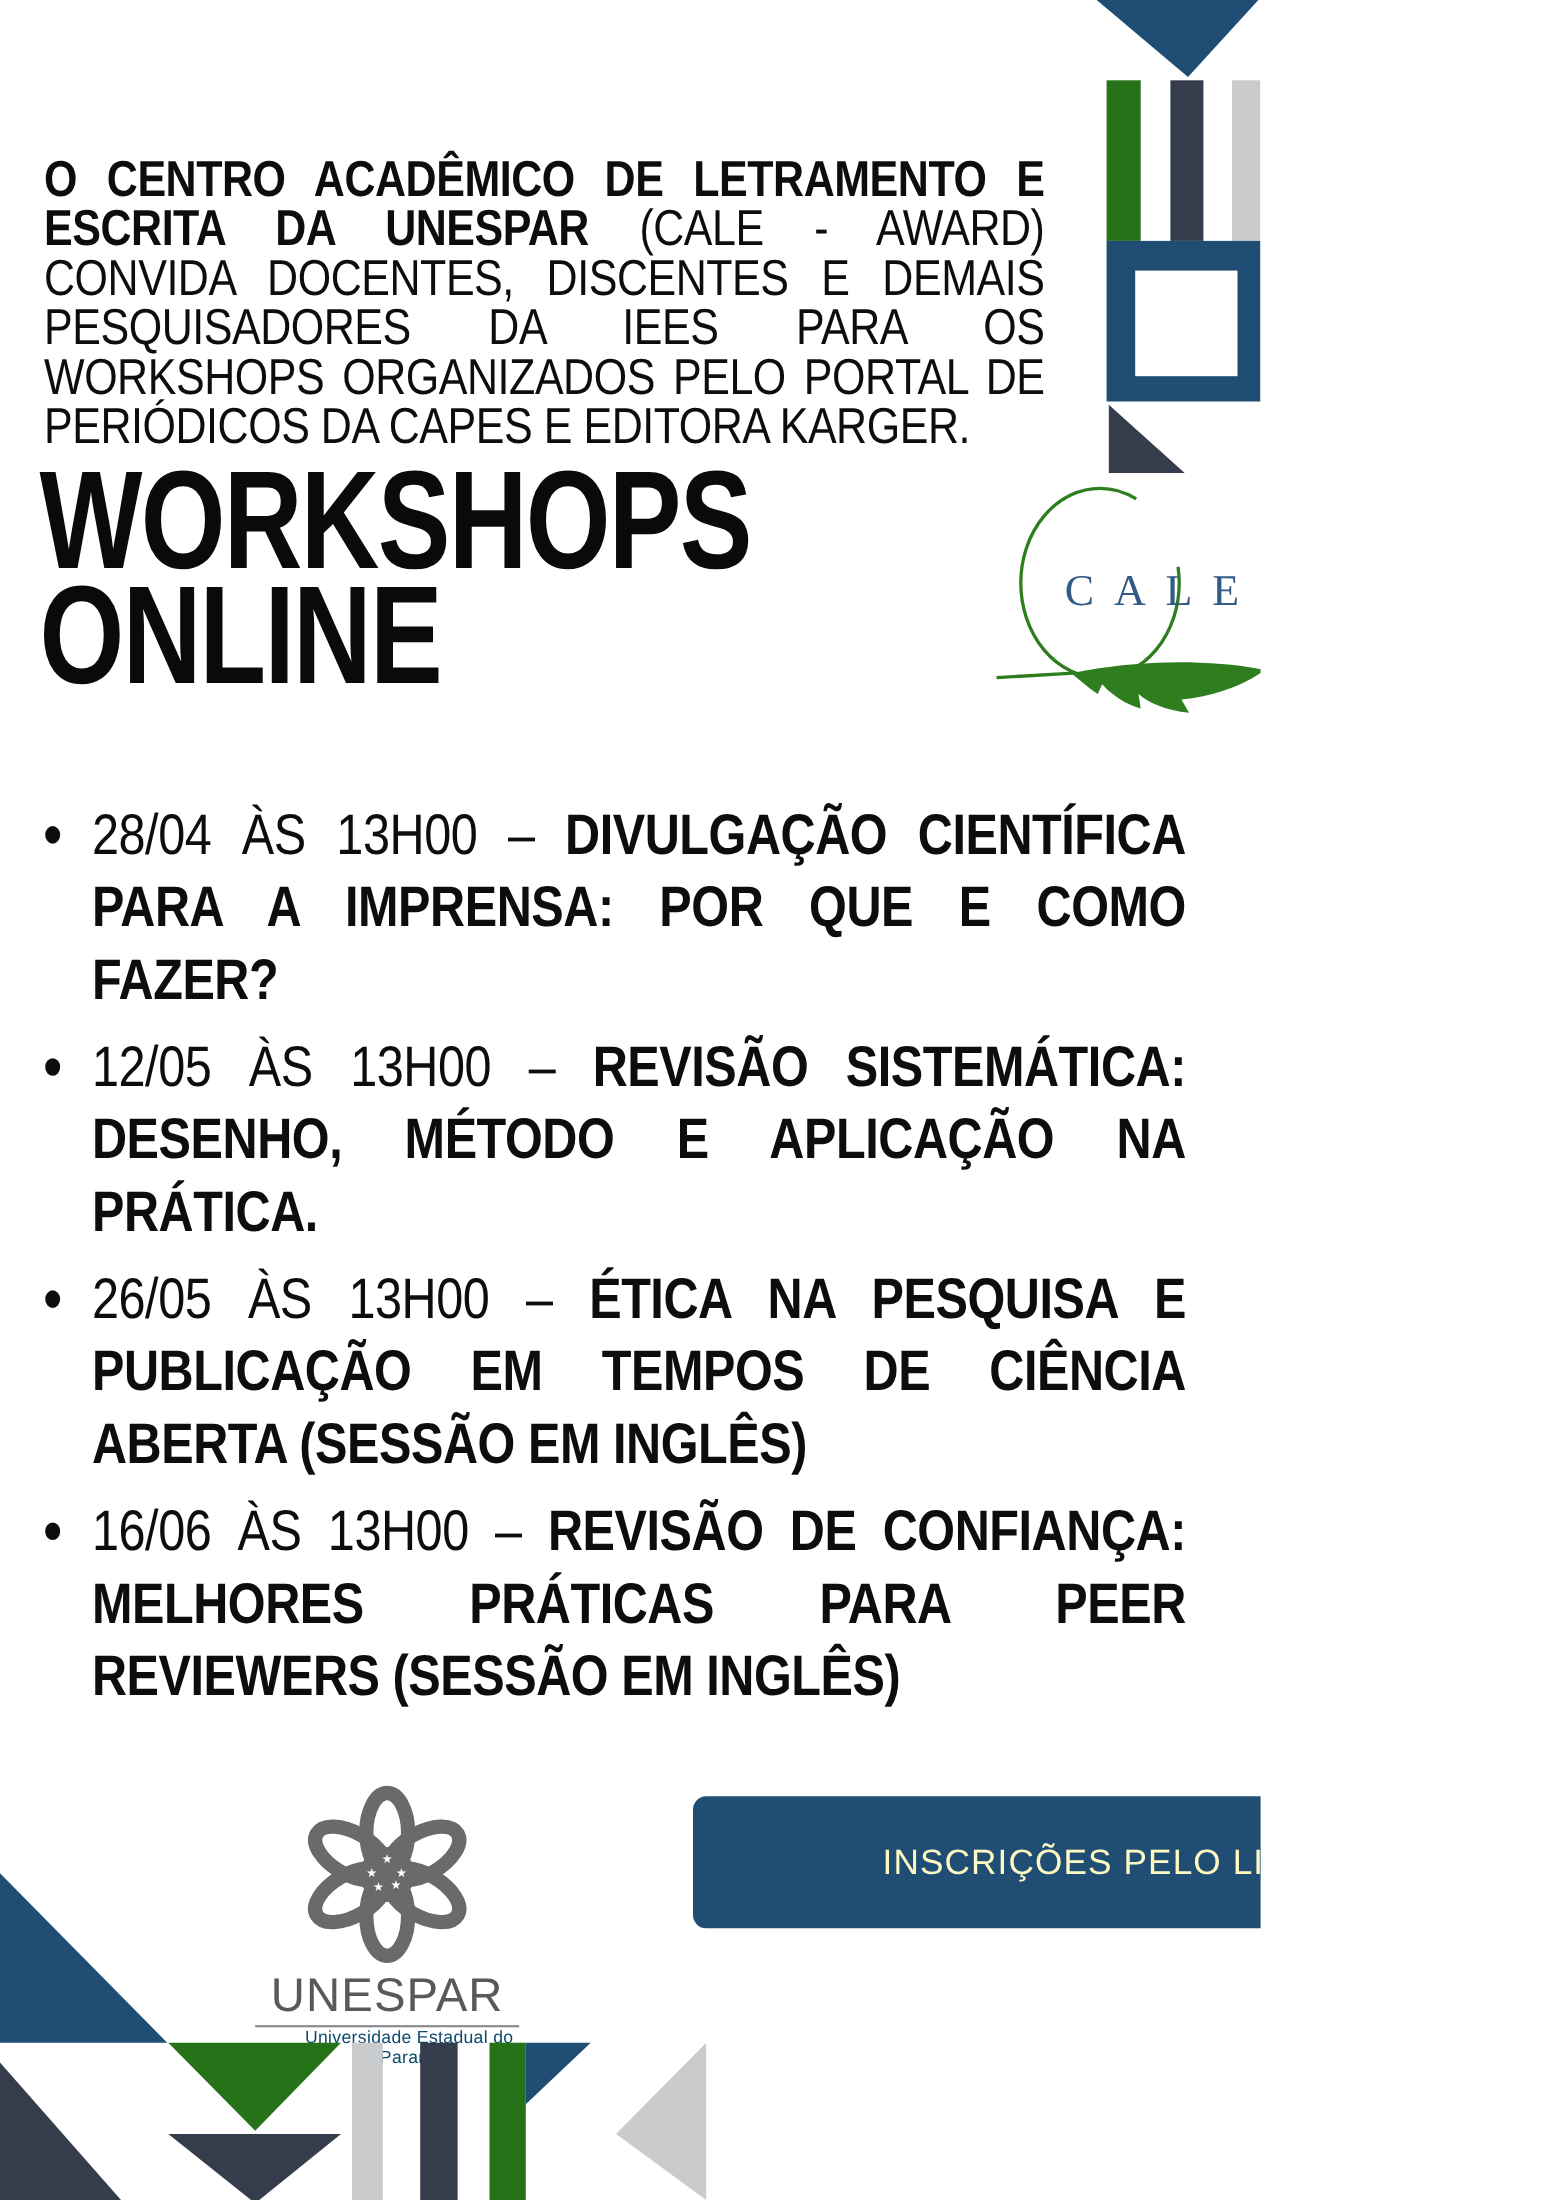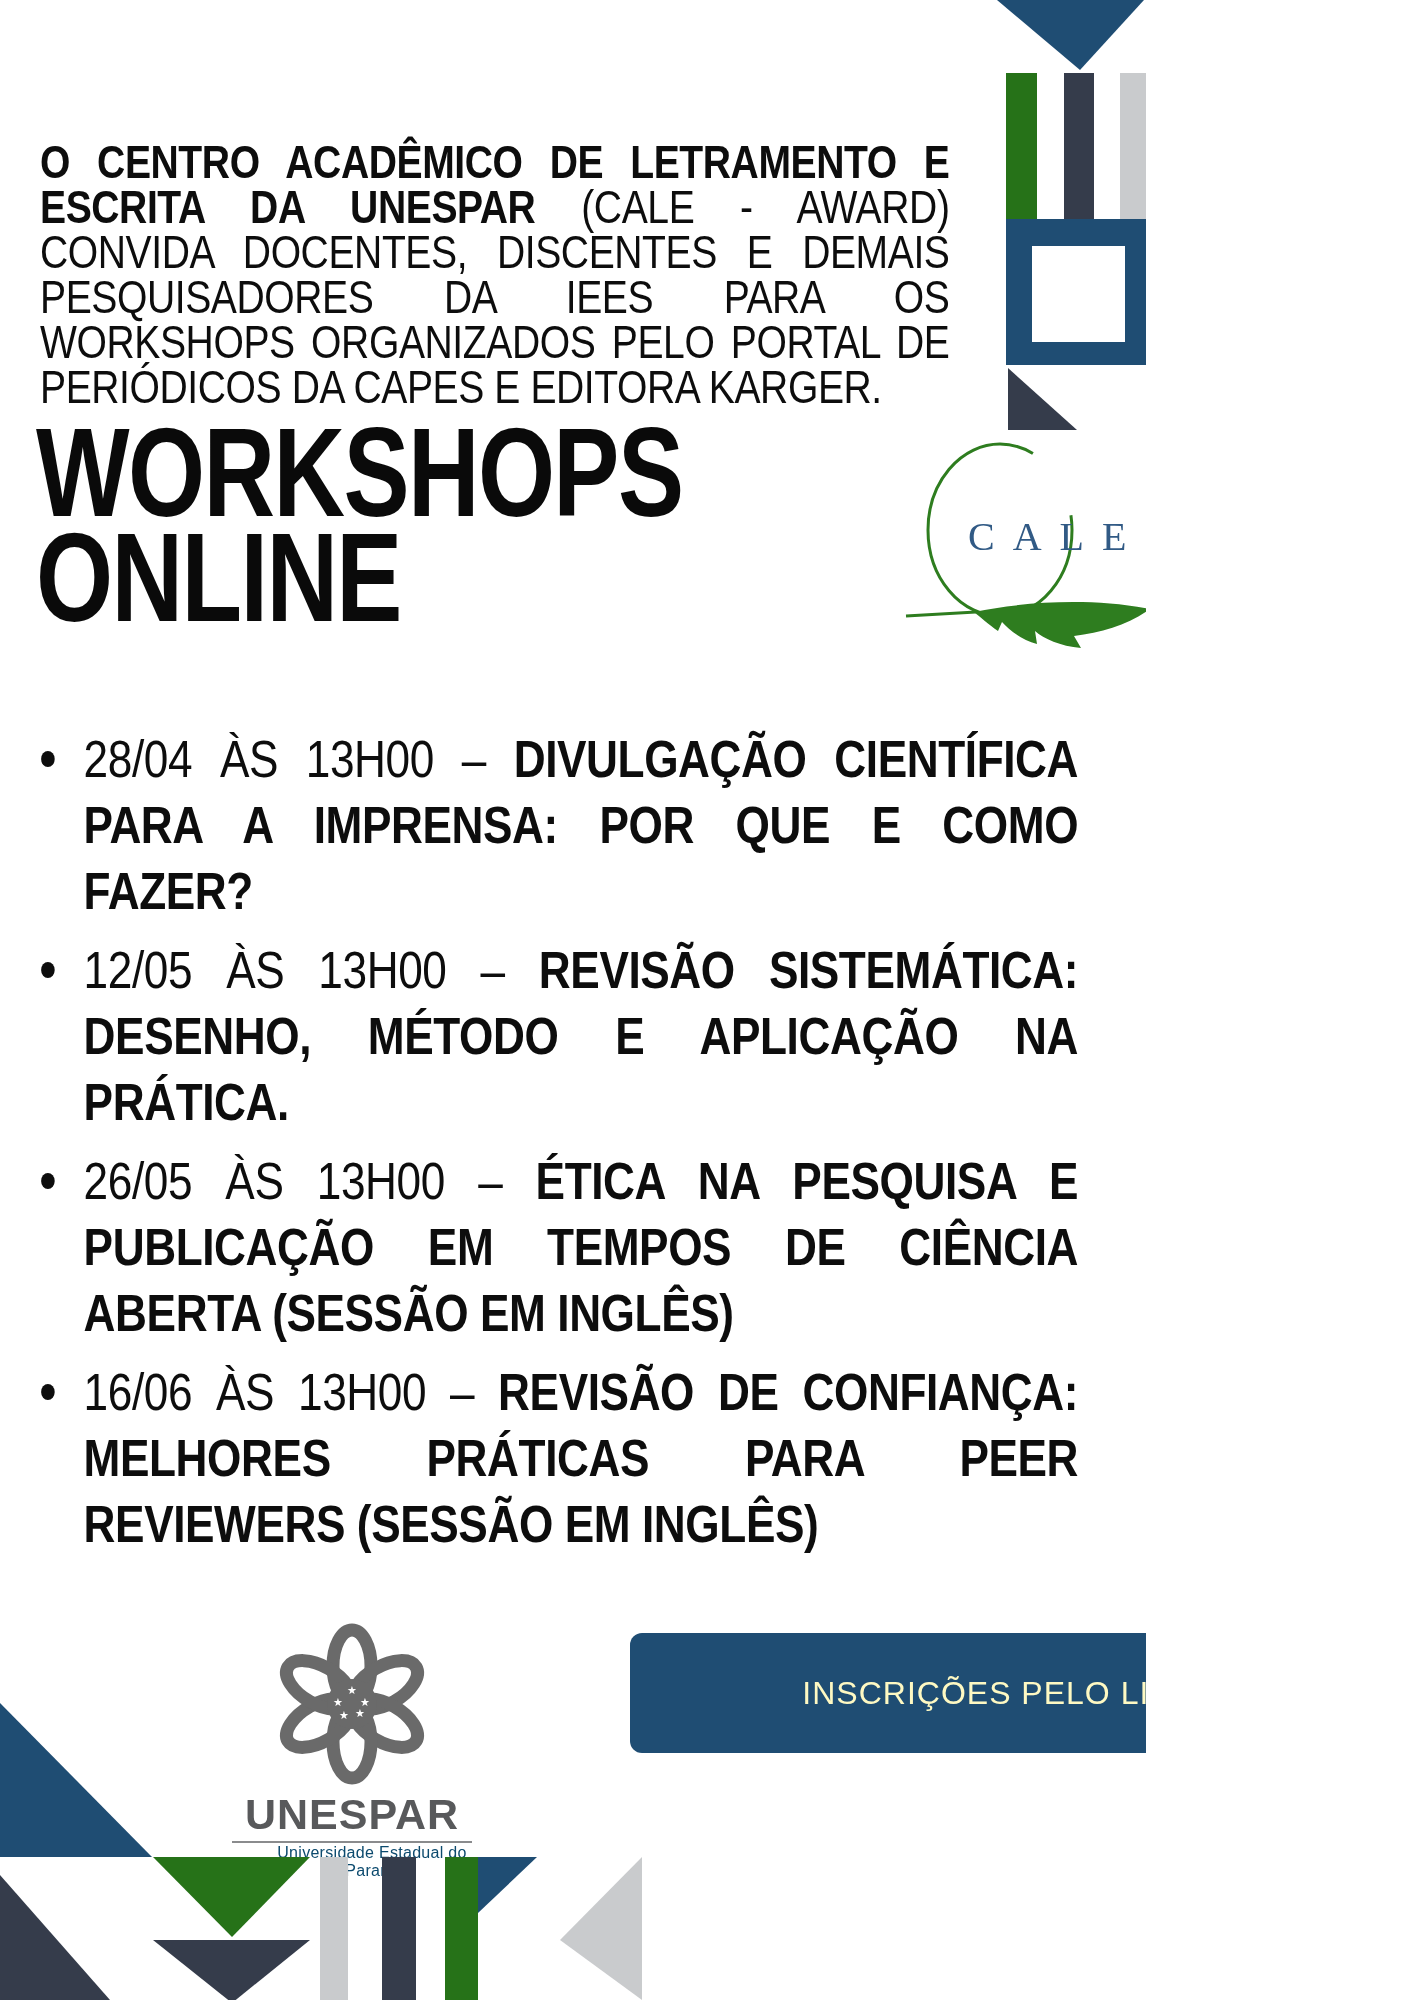--- a/index.html
+++ b/index.html
@@ -50,21 +50,21 @@
     content:"";position:absolute;left:6px;top:25px;width:16px;height:16px;
     border-radius:50%;background:var(--ink);
   }
   .bullets .w-date{font-weight:400;}
   .bullets .w-sep{font-weight:400;}
   .bullets .w-title{font-weight:700;}
   
   .unespar{position:absolute;left:222px;top:1620px;width:260px;text-align:center;}
   .unespar svg{display:block;margin:0 auto;}
   .unespar-name{
-    font-weight:700;font-size:43px;letter-spacing:1px;color:#58595B;margin-top:2px;
+    font-weight:400;font-size:43px;letter-spacing:1px;color:#58595B;margin-top:2px;
   }
   .unespar-rule{height:2px;background:#8a8b8d;margin:2px 10px 1px 10px;}
   .unespar-sub{font-size:16px;color:#0c4a6e;letter-spacing:.3px;margin-left:40px;}
   .cta-button{
     position:absolute;left:630px;top:1633px;width:748px;height:120px;
     background:var(--navy);border-radius:12px;border:none;
     display:flex;align-items:center;justify-content:center;cursor:pointer;
   }
   .cta-button span{
     color:#fef9c3;font-size:32px;font-weight:400;letter-spacing:1px;

